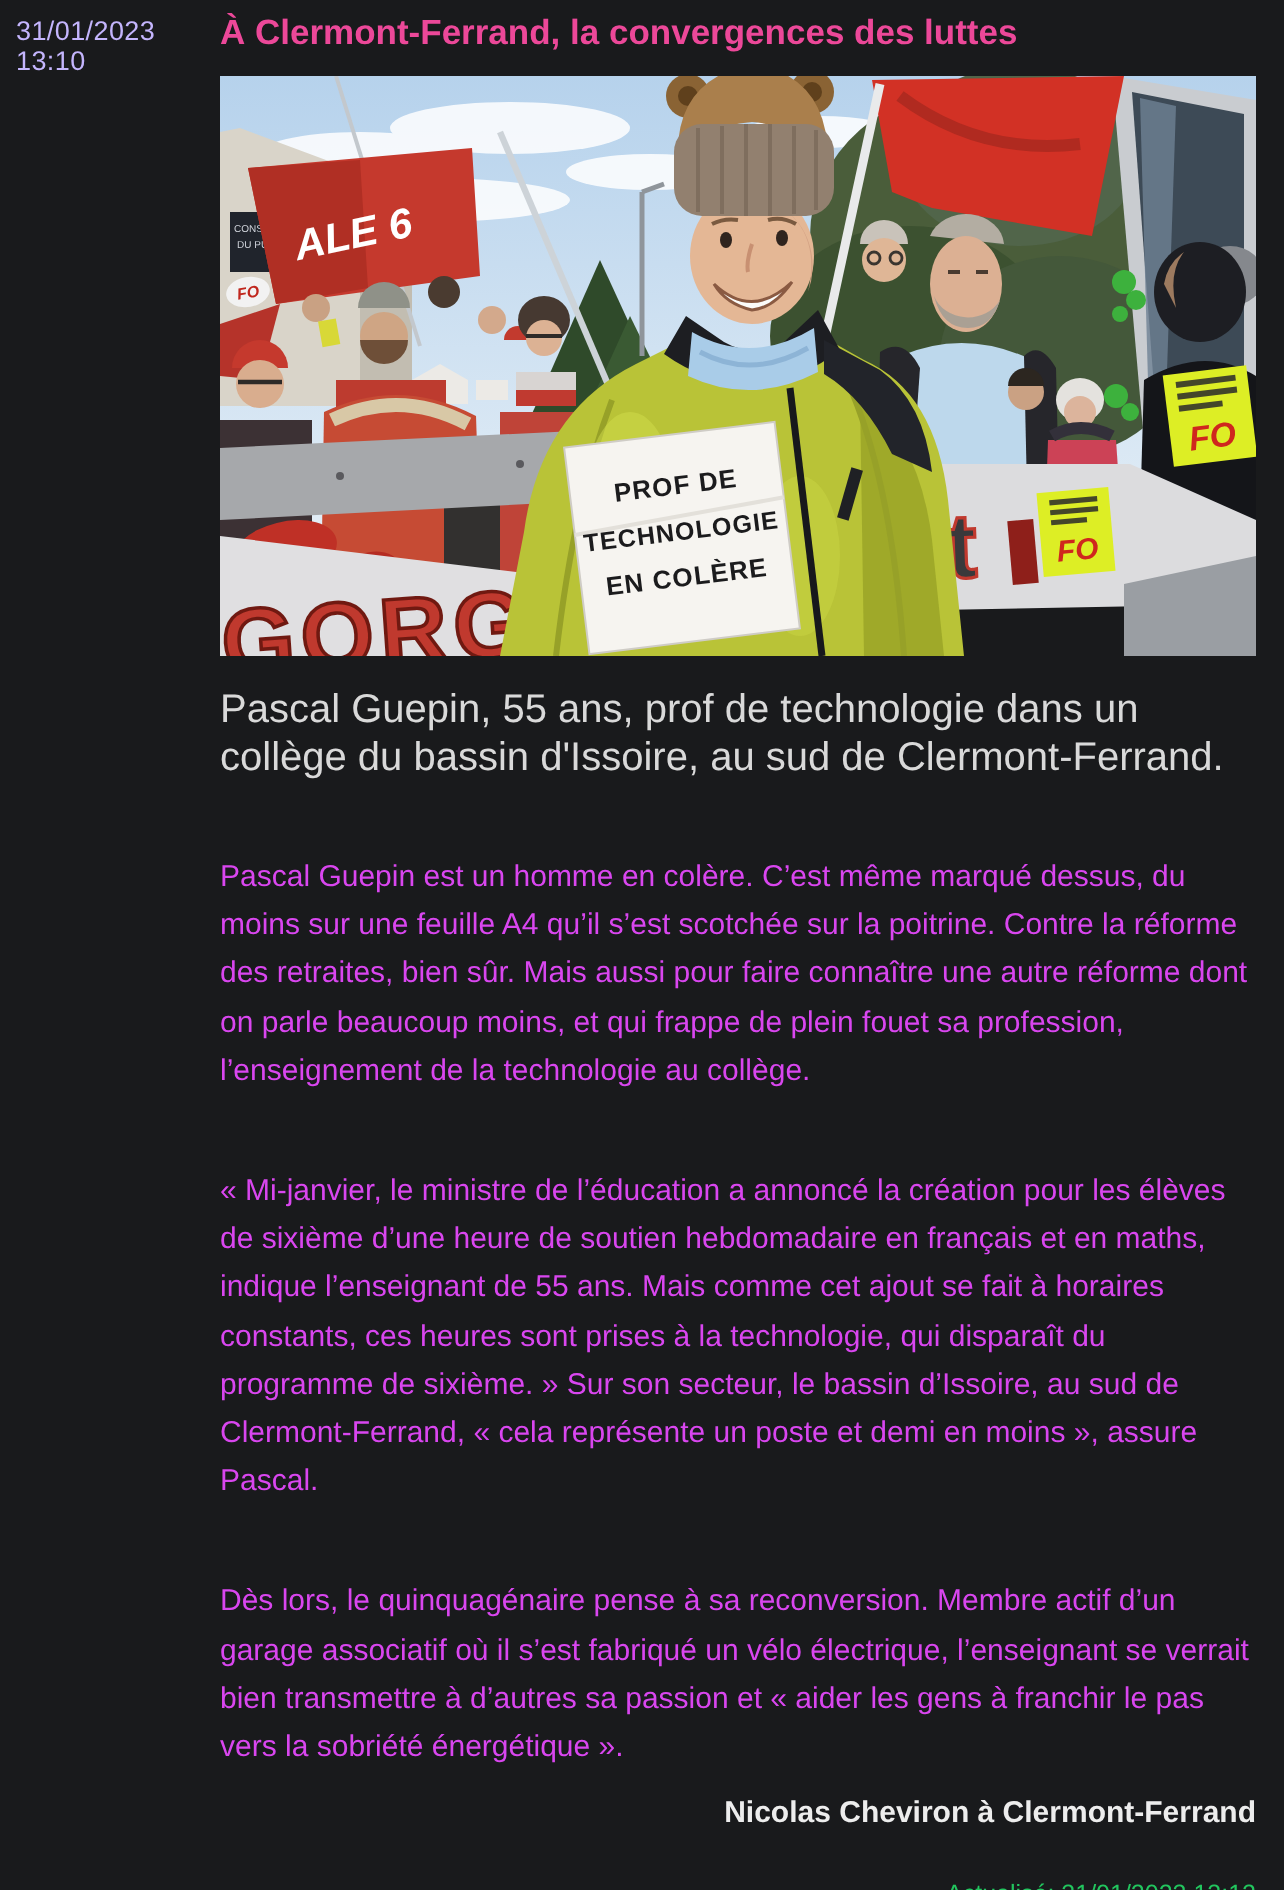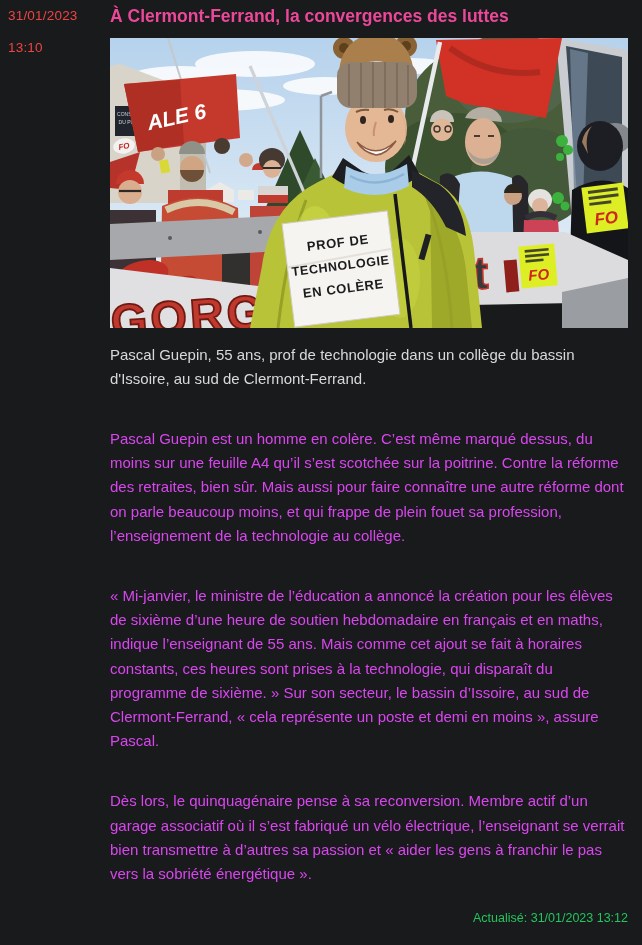--- a/index.html
+++ b/index.html
@@ -3,27 +3,27 @@
 <meta charset="utf-8">
 <style>
   html,body{margin:0;padding:0}
   body{
     width:642px;height:945px;overflow:hidden;
     background:#191a1c;color:#d8d8d8;
     font-family:"Liberation Sans",sans-serif;
   }
   .layout{display:flex;padding:8px 14px 0 8px;box-sizing:border-box}
   .time-col{flex:0 0 102px;width:102px}
-  .entry-date,.entry-time{font-size:13.5px;color:#ef4444;letter-spacing:.2px}
-  .entry-time{margin-top:17px}
+  .entry-date,.entry-time{font-size:13.5px;color:#c4b5fd;letter-spacing:.2px}
+  .entry-time{}
   .content{width:518px;flex:0 0 518px}
   .title{font-size:17.5px;line-height:22px;font-weight:bold;color:#ec4899;margin:-3px 0 0 0}
   figure{margin:11px 0 0 0;width:518px;height:290px;line-height:0}
   svg{display:block;overflow:hidden}
-  .caption{margin-top:15px;font-size:15px;line-height:24px;color:#d9d9d9}
+  .caption{margin-top:15px;font-size:20px;line-height:24px;color:#d9d9d9}
   .para{margin:36px 0 0 0;font-size:15px;line-height:24.2px;color:#d946ef}
   .it{}
   .byline{margin-top:12px;text-align:right;font-size:15px;font-weight:bold;color:#ededed}
   .updated{margin-top:25px;text-align:right;font-size:12.5px;color:#22c55e}
   .sign-text{font-weight:bold;letter-spacing:.6px}
 </style>
 </head>
 <body>
 
 <div class="layout">
@@ -266,15 +266,16 @@
         </g>
       </svg>
     </figure>
 
     <div class="caption">Pascal Guepin, 55 ans, prof de technologie dans un collège du bassin d'Issoire, au sud de Clermont-Ferrand.</div>
 
     <p class="para"><span>Pascal Guepin est un homme en colère. C’est même marqué dessus, du moins sur une feuille A4 qu’il s’est scotchée sur la poitrine. Contre la réforme des retraites, bien sûr. Mais aussi pour faire connaître une autre réforme dont on parle beaucoup moins, et qui frappe de plein fouet sa profession, l’enseignement de la technologie au collège.</span></p>
     <p class="para"><span class="it">« Mi-janvier, le ministre de l’éducation a annoncé la création pour les élèves de sixième d’une heure de soutien hebdomadaire en français et en maths</span><span>, indique l’enseignant de 55 ans. </span><span class="it">Mais comme cet ajout se fait à horaires constants, ces heures sont prises à la technologie, qui disparaît du programme de sixième. »</span><span> Sur son secteur, le bassin d’Issoire, au sud de Clermont-Ferrand, </span><span class="it">« cela représente un poste et demi en moins »</span><span>, assure Pascal.</span></p>
     <p class="para"><span>Dès lors, le quinquagénaire pense à sa reconversion. Membre actif d’un garage associatif où il s’est fabriqué un vélo électrique, l’enseignant se verrait bien transmettre à d’autres sa passion et </span><span class="it">« aider les gens à franchir le pas vers la sobriété énergétique »</span><span>.</span></p>
 
+    <div class="byline">Nicolas Cheviron à Clermont-Ferrand</div>
     <div class="updated">Actualisé: 31/01/2023 13:12</div>
   </div>
 </div>
 
 </body></html>

